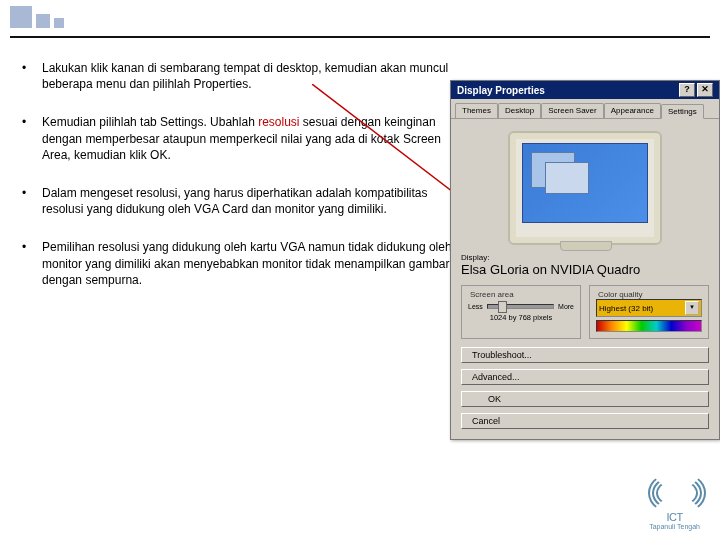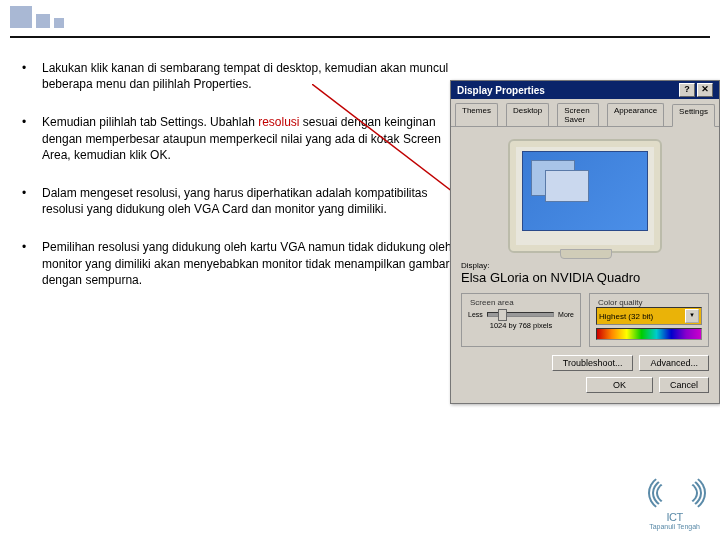--- a/index.html
+++ b/index.html
@@ -85,21 +85,21 @@
     border: 1px solid #fff;
     border-right-color: #666;
     border-bottom-color: #666;
     color: #000;
     font-size: 9px;
     text-align: center;
     line-height: 10px;
   }
   .tabs {
     display: flex;
-    gap: 8px;
+    gap: 0;
     padding: 4px 4px 0 4px;
     border-bottom: 1px solid #999;
     font-size: 8px;
   }
   .tab {
     padding: 2px 6px;
     background: #d4d0c8;
     border: 1px solid #999;
     border-bottom: none;
     border-radius: 2px 2px 0 0;
@@ -211,20 +211,21 @@
     height: 10px;
     margin-top: 3px;
     background: linear-gradient(to right, #c00,#f80,#ff0,#0c0,#0cc,#00c,#80c,#c0c);
     border: 1px inset #888;
   }
   .btnrow {
     display: flex;
     justify-content: flex-end;
     gap: 6px;
     margin-top: 8px;
+    flex-direction: column;
   }
   .btn {
     padding: 2px 10px;
     background: #d4d0c8;
     border: 1px solid #fff;
     border-right-color: #666;
     border-bottom-color: #666;
     font-size: 9px;
   }
   .arrow-line {

